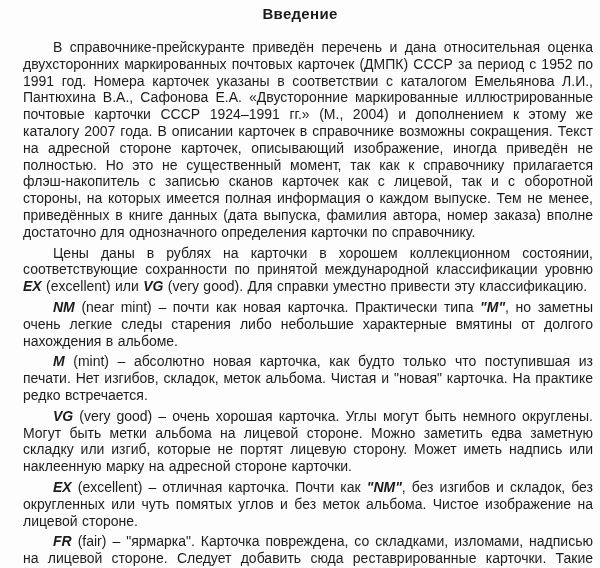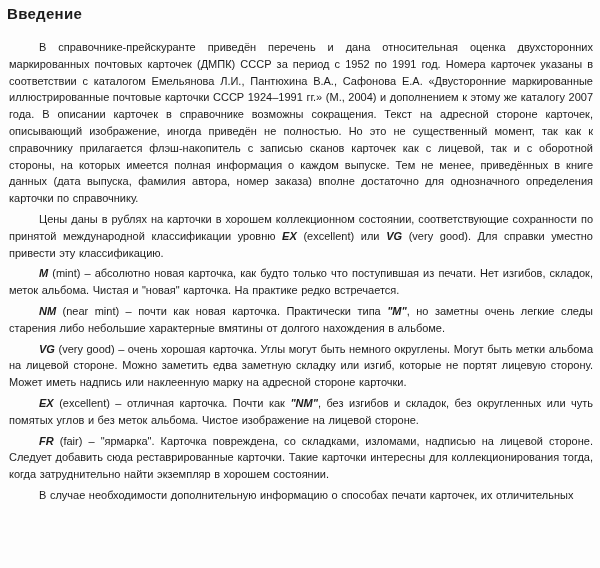--- a/index.html
+++ b/index.html
@@ -10,46 +10,47 @@
     background: #fdfdfd;
     font-family: "Liberation Sans", "DejaVu Sans", sans-serif;
   }
   .page {
     padding: 3px 7px 0 7px;
     color: #1c1c1c;
   }
   .title {
     font-size: 15px;
     font-weight: bold;
+    text-align: center;
     margin: 2px 0 17px 0;
     letter-spacing: 0.3px;
   }
   .para {
-    font-size: 11px;
+    font-size: 14px;
     line-height: 16.8px;
     text-align: justify;
     text-indent: 30px;
-    margin: 0 0 4px 2px;
+    margin: 0 0 4px 16px;
     word-spacing: 0.5px;
   }
   .b { font-weight: bold; font-style: italic; }
 </style>
 </head>
 <body>
 
 <div class="page">
   <h1 class="title">Введение</h1>
 
   <p class="para"><span>В справочнике-прейскуранте приведён перечень и дана относительная оценка двухсторонних маркированных почтовых карточек (ДМПК) СССР за период с 1952 по 1991 год. Номера карточек указаны в соответствии с каталогом Емельянова Л.И., Пантюхина В.А., Сафонова Е.А. «Двусторонние маркированные иллюстрированные почтовые карточки СССР 1924–1991 гг.» (М., 2004) и дополнением к этому же каталогу 2007 года. В описании карточек в справочнике возможны сокращения. Текст на адресной стороне карточек, описывающий изображение, иногда приведён не полностью. Но это не существенный момент, так как к справочнику прилагается флэш-накопитель с записью сканов карточек как с лицевой, так и с оборотной стороны, на которых имеется полная информация о каждом выпуске. Тем не менее, приведённых в книге данных (дата выпуска, фамилия автора, номер заказа) вполне достаточно для однозначного определения карточки по справочнику.</span></p>
 
   <p class="para"><span>Цены даны в рублях на карточки в хорошем коллекционном состоянии, соответствующие сохранности по принятой международной классификации уровню </span><span class="b">EX</span><span> (excellent) или </span><span class="b">VG</span><span> (very good). Для справки уместно привести эту классификацию.</span></p>
 
+  <p class="para"><span class="b">NM</span><span> (near mint) – почти как новая карточка. Практически типа </span><span class="b">"M"</span><span>, но заметны очень легкие следы старения либо небольшие характерные вмятины от долгого нахождения в альбоме.</span></p>
+
   <p class="para"><span class="b">M</span><span> (mint) – абсолютно новая карточка, как будто только что поступившая из печати. Нет изгибов, складок, меток альбома. Чистая и "новая" карточка. На практике редко встречается.</span></p>
-
-  <p class="para"><span class="b">NM</span><span> (near mint) – почти как новая карточка. Практически типа </span><span class="b">"M"</span><span>, но заметны очень легкие следы старения либо небольшие характерные вмятины от долгого нахождения в альбоме.</span></p>
 
   <p class="para"><span class="b">VG</span><span> (very good) – очень хорошая карточка. Углы могут быть немного округлены. Могут быть метки альбома на лицевой стороне. Можно заметить едва заметную складку или изгиб, которые не портят лицевую сторону. Может иметь надпись или наклеенную марку на адресной стороне карточки.</span></p>
 
   <p class="para"><span class="b">EX</span><span> (excellent) – отличная карточка. Почти как </span><span class="b">"NM"</span><span>, без изгибов и складок, без округленных или чуть помятых углов и без меток альбома. Чистое изображение на лицевой стороне.</span></p>
 
 
   <p class="para"><span class="b">FR</span><span> (fair) – "ярмарка". Карточка повреждена, со складками, изломами, надписью на лицевой стороне. Следует добавить сюда реставрированные карточки. Такие карточки интересны для коллекционирования тогда, когда затруднительно найти экземпляр в хорошем состоянии.</span></p>
 
 
   <p class="para"><span>В случае необходимости дополнительную информацию о способах печати карточек, их отличительных</span></p>

